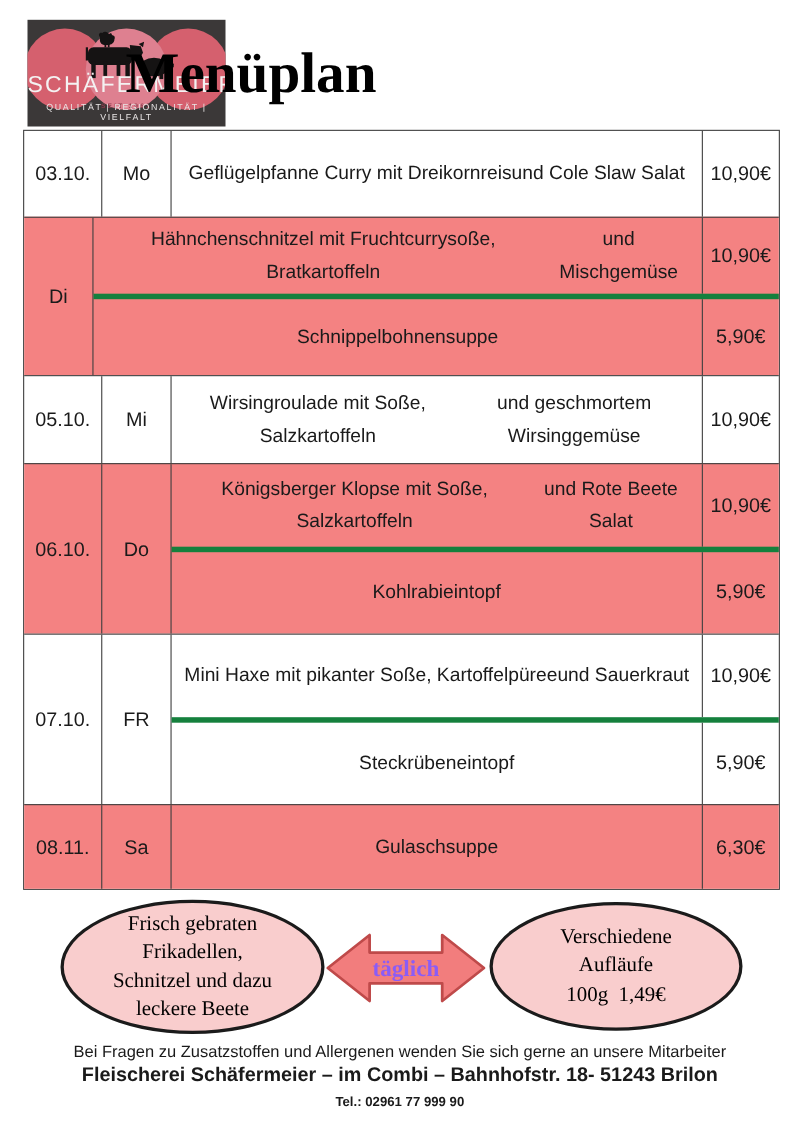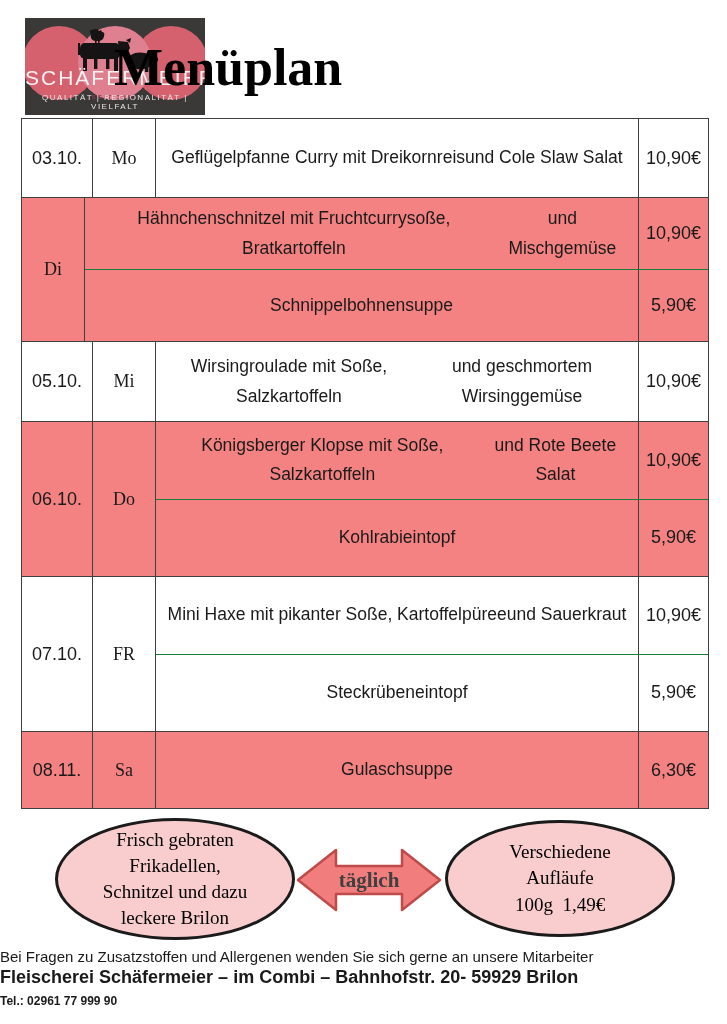--- a/index.html
+++ b/index.html
@@ -30,46 +30,46 @@
 
   
   .menu-table { position:absolute; left:21px; top:118px; width:688px;
                 border:1px solid #3f3f3f; box-sizing:border-box; }
   .day-row { display:flex; box-sizing:border-box; }
   .day-row + .day-row { border-top:1px solid #3f3f3f; }
   .day-row.pink { background:#F48282; }
   .cell-date { width:70px; border-right:1px solid #3f3f3f; display:flex;
                align-items:center; justify-content:center; font-size:18px; }
   .cell-day  { width:62px; border-right:1px solid #3f3f3f; display:flex;
-               align-items:center; justify-content:center; font-size:18px;font-family:Liberation Serif, serif; }
+               align-items:center; justify-content:center; font-size:18px; }
   .dishes { flex:1; display:flex; flex-direction:column; }
   .dish { flex:1; display:flex; }
-  .dish + .dish { border-top:1px solid #15803d; }
+  .dish + .dish { border-top:5px solid #15803d; }
   .dish-text { flex:1; border-right:1px solid #3f3f3f; display:flex; flex-direction:row;
                align-items:center; justify-content:center; text-align:center;
                font-size:17.5px; line-height:1.7; padding:2px 8px; box-sizing:border-box; }
   .dish-price { width:69px; display:flex; align-items:center; justify-content:center; font-size:18px; }
 
   
   .promos { position:absolute; left:0; top:814px; width:664px; height:132px; }
   .bubble { position:absolute; background:#F9CDCD; border:3px solid #1b1b1b; border-radius:50%;
             display:flex; flex-direction:column; align-items:center; justify-content:center;
             font-family:"Liberation Serif", serif; font-size:19px; line-height:1.38; color:#000;
             box-sizing:border-box; text-align:center; }
   .bubble-left  { left:55px;  top:4px; width:240px; height:122px; }
   .bubble-right { left:445px; top:6px; width:230px; height:117px; }
   .bubble-line { white-space:pre; }
   .arrow-wrap { position:absolute; left:296px; top:30px; width:146px; height:72px; }
   .arrow-wrap svg { display:block; }
   .arrow-label { position:absolute; left:0; top:0; width:100%; height:100%;
                  display:flex; align-items:center; justify-content:center;
-                 font-family:"Liberation Serif", serif; font-weight:700; font-size:21px; color:#404040; }
-
-  
-  .footer { position:absolute; left:0; top:948px; width:100%; text-align:left; }
+                 font-family:"Liberation Serif", serif; font-weight:700; font-size:21px; color:#8b5cf6; }
+
+  
+  .footer { position:absolute; left:0; top:948px; width:100%; text-align:center; }
   .footer .f1 { font-size:15px; margin:0 0 2px 0; }
   .footer .f2 { font-size:18px; font-weight:700; margin:0 0 6px 0; }
   .footer .f3 { font-size:12px; font-weight:700; margin:0; }
 </style>
 </head>
 <body>
 
 <div class="page">
 
   <div class="logo">
@@ -209,36 +209,36 @@
       </div>
     </div>
 
   </div>
 
   <div class="promos">
     <div class="bubble bubble-left">
       <span class="bubble-line">Frisch gebraten</span>
       <span class="bubble-line">Frikadellen,</span>
       <span class="bubble-line">Schnitzel und dazu</span>
-      <span class="bubble-line">leckere Brilon</span>
+      <span class="bubble-line">leckere Beete</span>
     </div>
 
     <div class="arrow-wrap">
       <svg width="146" height="72" viewBox="0 0 146 72">
         <polygon points="2,36 40,6 40,22 106,22 106,6 144,36 106,66 106,50 40,50 40,66" fill="#F27D7D" stroke="#BF4A4A" stroke-width="2.5" stroke-linejoin="round"></polygon>
       </svg>
       <div class="arrow-label">täglich</div>
     </div>
 
     <div class="bubble bubble-right">
       <span class="bubble-line">Verschiedene</span>
       <span class="bubble-line">Aufläufe</span>
       <span class="bubble-line">100g  1,49€</span>
     </div>
   </div>
 
   <div class="footer">
     <p class="f1">Bei Fragen zu Zusatzstoffen und Allergenen wenden Sie sich gerne an unsere Mitarbeiter</p>
-    <p class="f2">Fleischerei Schäfermeier – im Combi – Bahnhofstr. 20- 59929 Brilon</p>
+    <p class="f2">Fleischerei Schäfermeier – im Combi – Bahnhofstr. 18- 51243 Brilon</p>
     <p class="f3">Tel.: 02961 77 999 90</p>
   </div>
 
 </div>
 
 </body></html>

